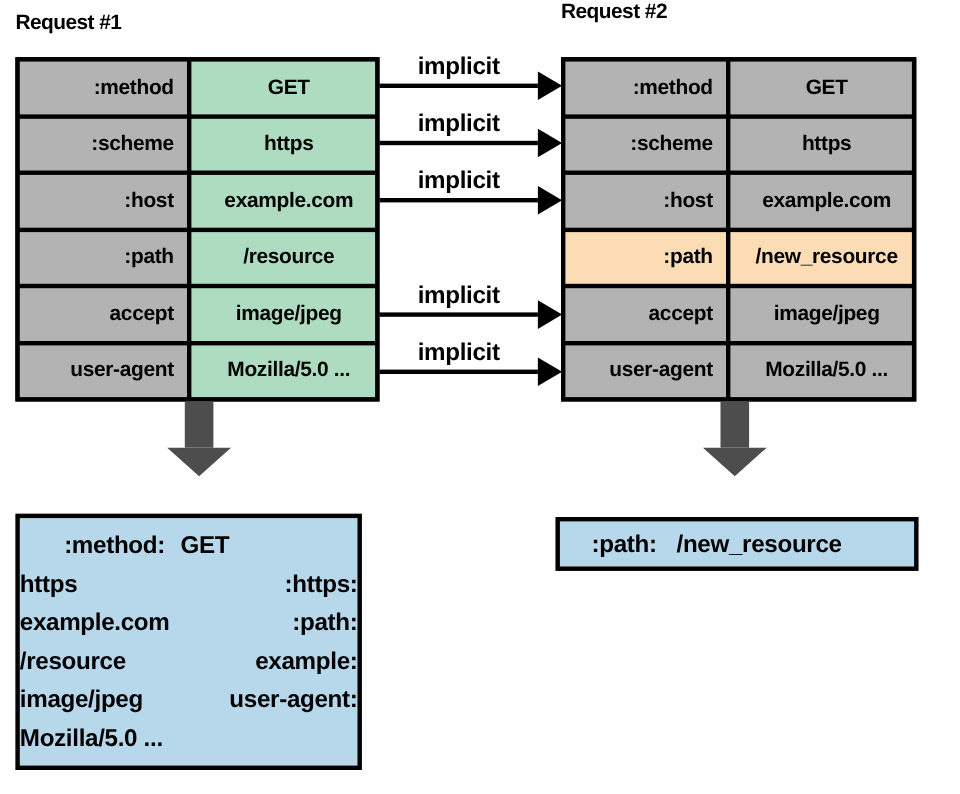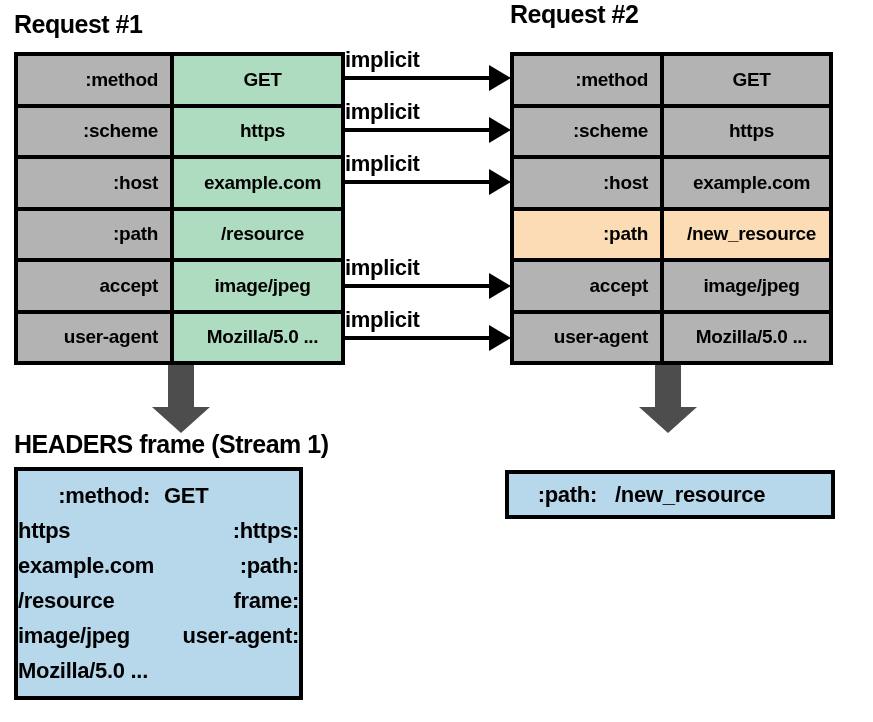--- a/index.html
+++ b/index.html
@@ -2,21 +2,21 @@
 <html><head>
 <meta charset="utf-8">
 <style>
   html,body { margin:0; padding:0; background:#fff; }
   .canvas {
     position:relative; width:873px; height:722px; background:#ffffff;
     font-family:"Liberation Sans", sans-serif; font-weight:bold; color:#000;
     overflow:hidden;
   }
   .title {
-    position:absolute; font-size:25px; letter-spacing:-0.5px; white-space:nowrap;
+    position:absolute; font-size:19px; letter-spacing:-0.5px; white-space:nowrap;
   }
   
   .hdr-table {
     position:absolute; display:grid; background:#000; border:4px solid #000;
     gap:4px; box-sizing:border-box;
   }
   #table1 { left:14px; top:52px; width:331px; height:313px;
             grid-template-columns:152px 1fr; grid-template-rows:repeat(6,1fr); }
   #table2 { left:510px; top:52px; width:323px; height:313px;
             grid-template-columns:146px 1fr; grid-template-rows:repeat(6,1fr); }
@@ -25,32 +25,32 @@
   .cell.value { justify-content:center; }
   .gray   { background:#b3b3b3; }
   .green  { background:#aedcc1; }
   .orange { background:#fcdcb4; }
   
   .arrow-line { position:absolute; left:345px; width:144px; height:4px; background:#000; }
   .arrow-head { position:absolute; left:489px; width:0; height:0;
                 border-left:22px solid #000; border-top:13px solid transparent;
                 border-bottom:13px solid transparent; }
   .arrow-label { position:absolute; left:345px; width:144px; height:28px; line-height:28px;
-                 font-size:22px; letter-spacing:-0.3px; }
+                 text-align:center; font-size:22px; letter-spacing:-0.3px; }
   
   .down-shaft { position:absolute; width:26px; height:42px; background:#4d4d4d; }
   .down-head  { position:absolute; width:0; height:0;
                 border-top:26px solid #4d4d4d;
                 border-left:29px solid transparent; border-right:29px solid transparent; }
   
   .frame-box {
     position:absolute; background:#b7d7eb; border:4px solid #000; box-sizing:border-box;
     display:grid; align-content:center;
   }
-  #frame1-box { left:14px; top:467px; width:289px; height:233px;
+  #frame1-box { left:14px; top:467px; width:315px; height:233px;
                 grid-template-columns:132px 1fr; column-gap:14px;
                 grid-template-rows:repeat(6,1fr); padding:7px 0; }
   #frame2-box { left:505px; top:470px; width:330px; height:49px;
                 grid-template-columns:88px 1fr; column-gap:18px; }
   .frame-label { text-align:right; font-size:22px; letter-spacing:-0.3px; align-self:center; white-space:nowrap; }
   .frame-value { text-align:left; font-size:22px; letter-spacing:-0.3px; align-self:center; white-space:nowrap; }
 </style>
 </head>
 <body>
 
@@ -107,31 +107,30 @@
 
   <div class="arrow-label" style="top:306px;">implicit</div>
   <div class="arrow-line" style="top:336px;"></div>
   <div class="arrow-head" style="top:325px;"></div>
 
   <div class="down-shaft" style="left:168px; top:365px;"></div>
   <div class="down-head" style="left:152px; top:407px;"></div>
   <div class="down-shaft" style="left:655px; top:365px;"></div>
   <div class="down-head" style="left:639px; top:407px;"></div>
 
-  <div class="title" style="left:14px; top:430px;">HEADERS frame (Stream 1)</div>
 
   <div class="frame-box" id="frame1-box">
     <div class="frame-label">:method:</div>
     <div class="frame-value">GET</div>
     <div class="frame-value">https</div>
     <div class="frame-label">:https:</div>
     <div class="frame-value">example.com</div>
     <div class="frame-label">:path:</div>
     <div class="frame-value">/resource</div>
-    <div class="frame-label">frame:</div>
+    <div class="frame-label">example:</div>
     <div class="frame-value">image/jpeg</div>
     <div class="frame-label">user-agent:</div>
     <div class="frame-value">Mozilla/5.0 ...</div>
   </div>
 
   <div class="frame-box" id="frame2-box">
     <div class="frame-label">:path:</div>
     <div class="frame-value">/new_resource</div>
   </div>
 

